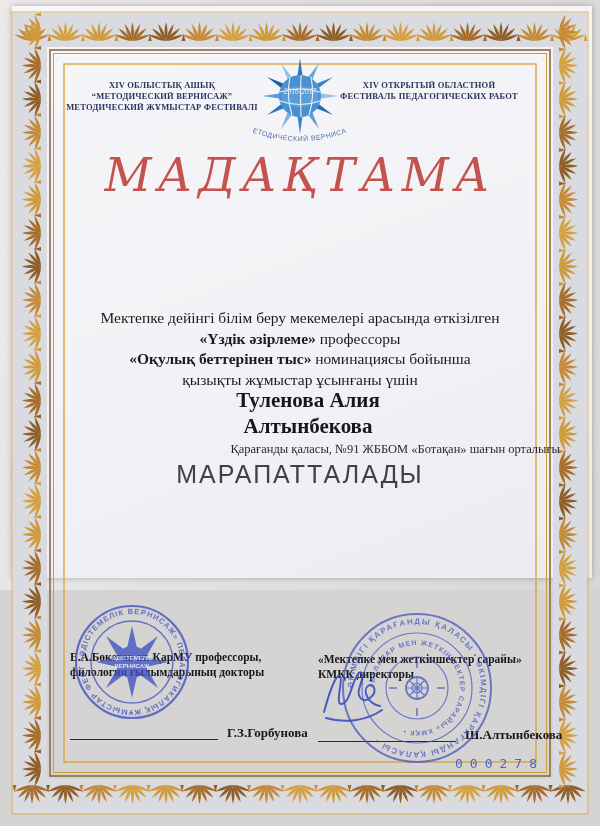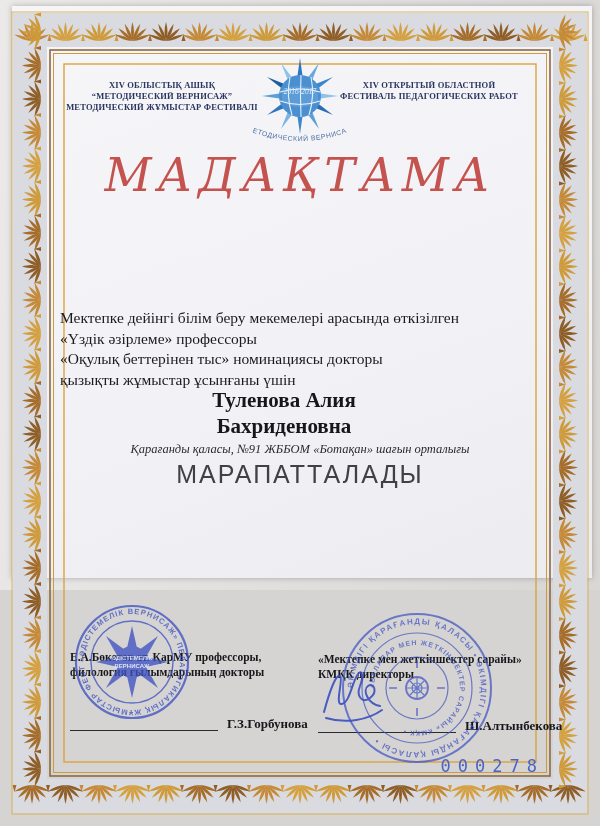--- a/index.html
+++ b/index.html
@@ -10,42 +10,42 @@
   
   .hdr-left,.hdr-right{position:absolute;top:80px;color:#2a3560;font-weight:bold;font-size:8.5px;line-height:11px;text-align:center;letter-spacing:.2px;}
   .hdr-left{left:62px;width:200px;}
   .hdr-right{left:329px;width:200px;}
   .logo{position:absolute;left:228px;top:56px;}
   
   .title{position:absolute;left:0;top:148px;width:100%;text-align:center;
          font-family:"DejaVu Serif",serif;font-style:italic;font-weight:400;
          font-size:46px;letter-spacing:6px;color:#c4534f;}
   
-  .body-text{position:absolute;left:60px;top:308px;width:480px;text-align:left;
+  .body-text{position:absolute;left:60px;top:308px;width:480px;text-align:center;
              font-size:15.5px;line-height:20.5px;color:#1b1b1e;}
-  .body-text b{font-weight:normal;margin-top:24px;}
-  .name{position:absolute;left:44px;width:480px;text-align:center;font-weight:bold;font-size:21px;color:#17171a;}
+  .body-text b{font-weight:bold;margin-top:24px;}
+  .name{position:absolute;left:68px;width:480px;text-align:center;font-weight:bold;font-size:21px;color:#17171a;}
   .name1{top:388px;} .name2{top:414px;}
-  .org{position:absolute;left:40px;top:442px;width:520px;text-align:center;font-style:italic;font-size:12.5px;color:#2a2a30;}
+  .org{position:absolute;left:40px;top:442px;width:520px;text-align:right;font-size:12.5px;color:#2a2a30;}
   .award{position:absolute;left:60px;top:460px;width:480px;text-align:center;
          font-family:"Liberation Sans",sans-serif;font-weight:normal;font-size:25px;letter-spacing:2px;color:#404045;}
   
   .sig{position:absolute;font-weight:bold;font-size:11.5px;line-height:15px;color:#17171c;}
   .sig-left{left:70px;top:650px;width:240px;}
   .sig-right{left:318px;top:652px;width:235px;}
-  .sig-row{display:flex;align-items:flex-end;margin-top:36px;}
+  .sig-row{display:flex;align-items:flex-end;margin-top:45px;}
   .sig-line{flex:0 0 148px;border-bottom:1.5px solid #2b2b2b;height:14px;margin-right:9px;}
   .sig-right .sig-line{flex-basis:138px;}
   .sig-name{font-size:13px;white-space:nowrap;}
   .stamp{position:absolute;pointer-events:none;}
   .stamp-left{left:70px;top:600px;}
   .stamp-right{left:337px;top:608px;}
   .sig-scribble{position:absolute;left:316px;top:660px;pointer-events:none;}
   .serial{position:absolute;top:756px;right:56px;font-family:"DejaVu Sans Mono",monospace;
-          font-size:17px;letter-spacing:7px;color:#4a63c8;}
+          font-size:13px;letter-spacing:7px;color:#4a63c8;}
 </style>
 </head>
 <body>
 
 <div class="scan">
   <div class="paper"></div>
 
   <svg class="border-svg" width="600" height="826" viewBox="0 0 600 826">
     <defs>
       <g id="fan">
@@ -192,26 +192,26 @@
         <textPath href="#arcP" startOffset="50%" text-anchor="middle">МЕТОДИЧЕСКИЙ ВЕРНИСАЖ</textPath>
       </text>
     </g>
   </svg>
 
   <div class="title">МАДАҚТАМА</div>
 
   <div class="body-text">
     <div>Мектепке дейінгі білім беру мекемелері арасында өткізілген</div>
     <div><b>«Үздік әзірлеме»</b><span> профессоры</span></div>
-    <div><b>«Оқулық беттерінен  тыс»</b><span> номинациясы докторы</span></div>
+    <div><b>«Оқулық беттерінен  тыс»</b><span> номинациясы бойынша</span></div>
     <div>қызықты жұмыстар ұсынғаны үшін</div>
   </div>
 
   <div class="name name1">Туленова Алия</div>
-  <div class="name name2">Бахриденовна</div>
+  <div class="name name2">Алтынбекова</div>
   <div class="org">Қарағанды қаласы, №91 ЖББОМ  «Ботақан» шағын орталығы</div>
   <div class="award">МАРАПАТТАЛАДЫ</div>
 
   <div class="sig sig-left">
     <div>Е.А.Бөкетов ат. ҚарМУ профессоры,</div>
     <div>филология ғылымдарының докторы</div>
     <div class="sig-row">
       <div class="sig-line"></div>
       <div class="sig-name">Г.З.Горбунова</div>
     </div>

